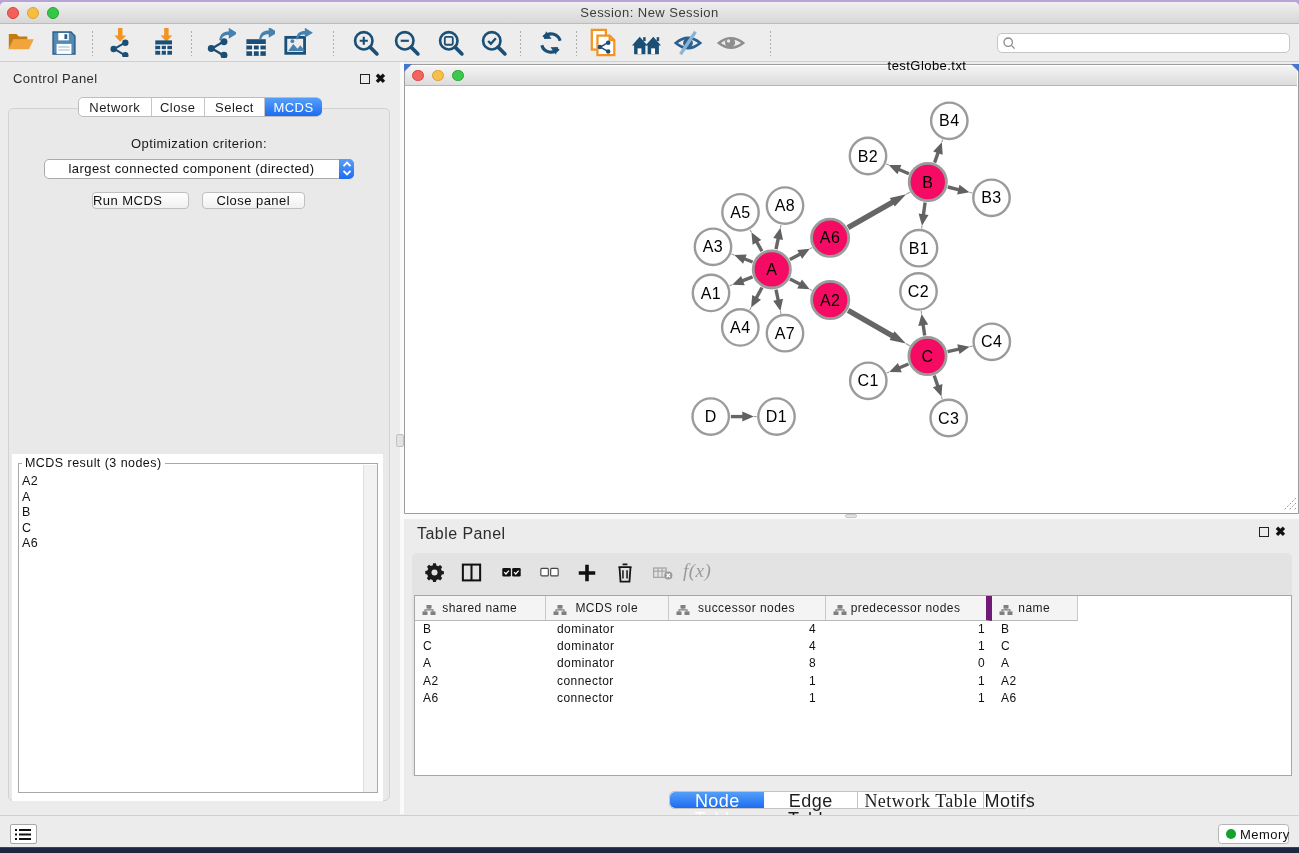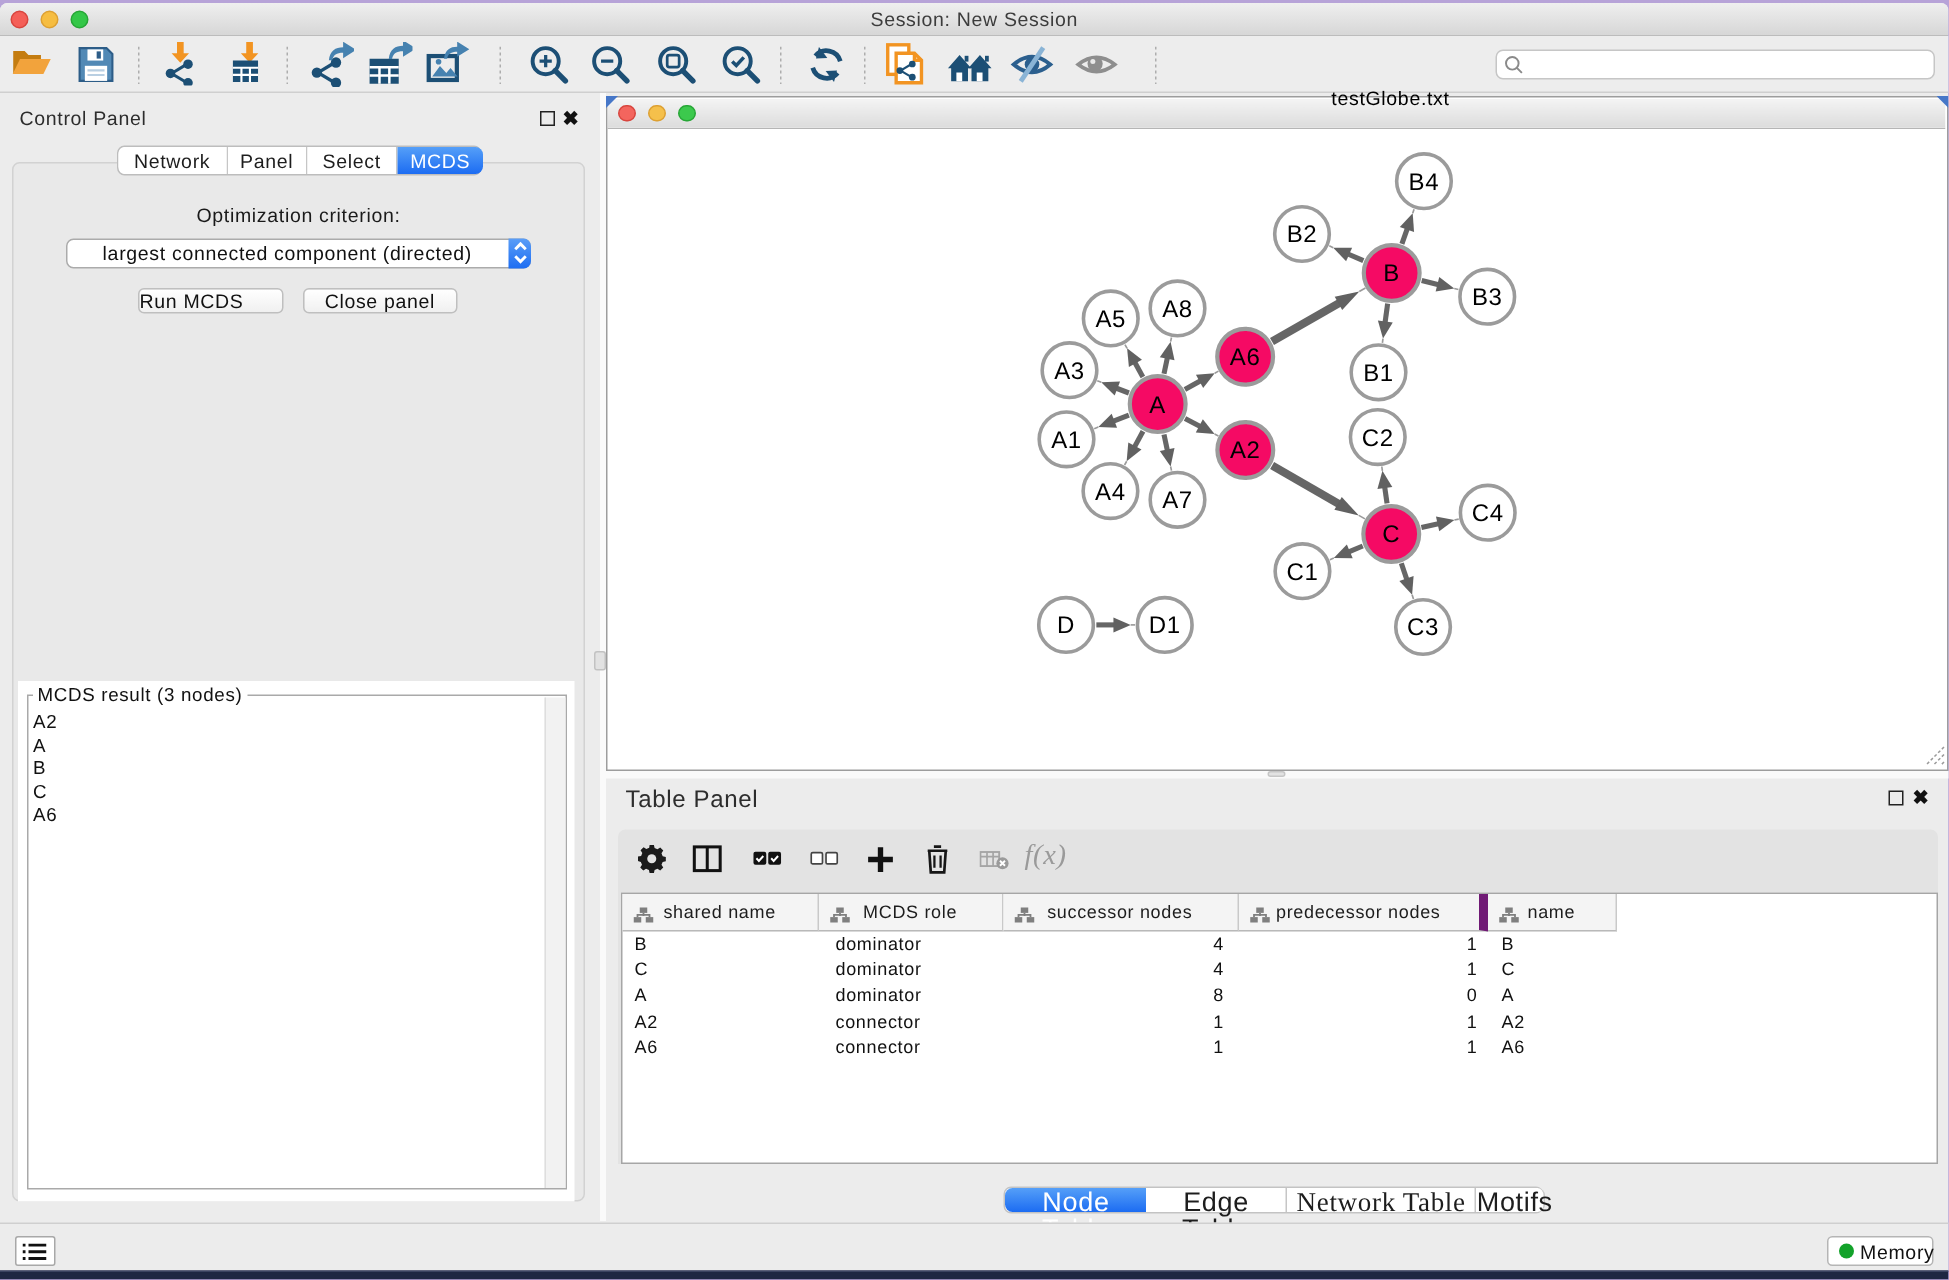--- a/index.html
+++ b/index.html
@@ -158,21 +158,21 @@
     <circle cx="6.2" cy="6.2" r="4.2" fill="none" stroke="#8a8a8a" stroke-width="1.3"></circle>
     <line x1="9.4" y1="9.4" x2="12.6" y2="12.6" stroke="#8a8a8a" stroke-width="1.3"></line>
   </svg>
 
 <div class="abs" style="left:13px;top:71px;font-size:13px;color:#2d2d2d">Control Panel</div>
 <div class="abs" style="left:360px;top:73.5px;width:10px;height:10px;border:1.5px solid #222"></div>
 <div class="abs" style="left:375px;top:71px;font-size:13px;font-weight:bold;color:#111">✖</div>
 <div class="abs" style="left:8px;top:108px;width:382px;height:693px;background:#e9e9e9;border:1px solid #d2d2d2;border-radius:5px"></div>
 <div class="abs" style="left:78px;top:97px;width:243px;height:19.5px;background:#fff;border-radius:5px;border:0.5px solid #bdbdbd">
     <div class="cseg" style="left:0px;width:72.5px;border-radius:5px 0 0 5px">Network</div>
-    <div class="cseg" style="left:72.5px;width:53.5px;">Panel</div>
+    <div class="cseg" style="left:72.5px;width:53.5px;">Close</div>
     <div class="cseg" style="left:126px;width:60px;">Select</div>
     <div class="cseg sel" style="left:186px;width:57px;border-radius:0 5px 5px 0">MCDS</div>
   </div>
 <div class="abs" style="left:8px;top:136px;width:382px;text-align:center;font-size:13px;color:#1a1a1a">Optimization criterion:</div>
 
 <div class="abs" style="left:44px;top:158.5px;width:310px;height:20px;background:#fff;border:1px solid #ababab;border-radius:5px"></div>
 <div class="abs" style="left:338.5px;top:158.5px;width:15.5px;height:20px;background:linear-gradient(#5b9ef7,#1d6df2);border-radius:0 5px 5px 0"></div>
 <svg class="abs" style="left:340.5px;top:161px" width="12" height="15" viewBox="0 0 12 15">
     <path d="M2.5 5.2 L6 1.6 L9.5 5.2" fill="none" stroke="#fff" stroke-width="1.9"></path>
     <path d="M2.5 9.8 L6 13.4 L9.5 9.8" fill="none" stroke="#fff" stroke-width="1.9"></path>

